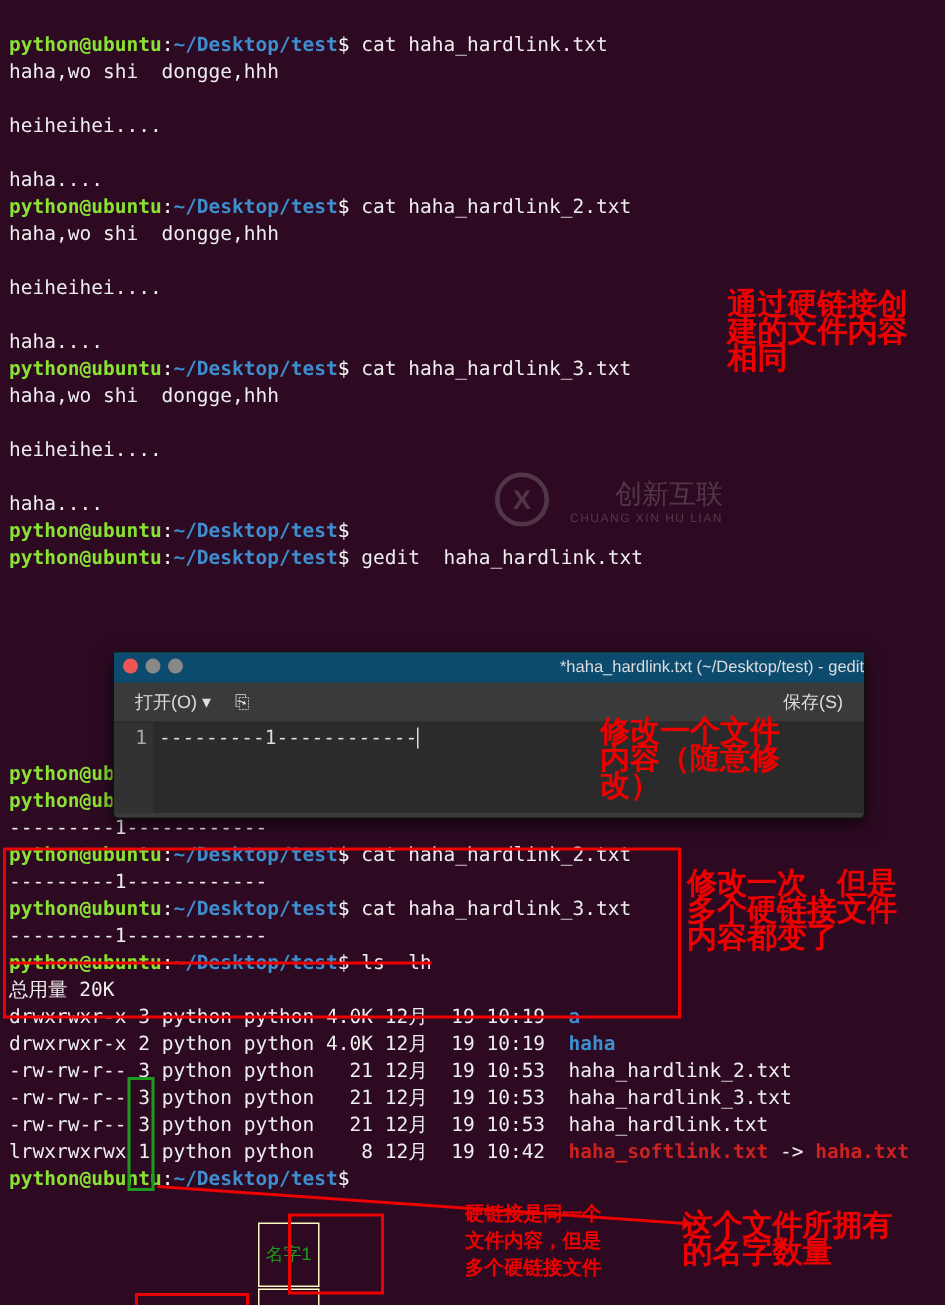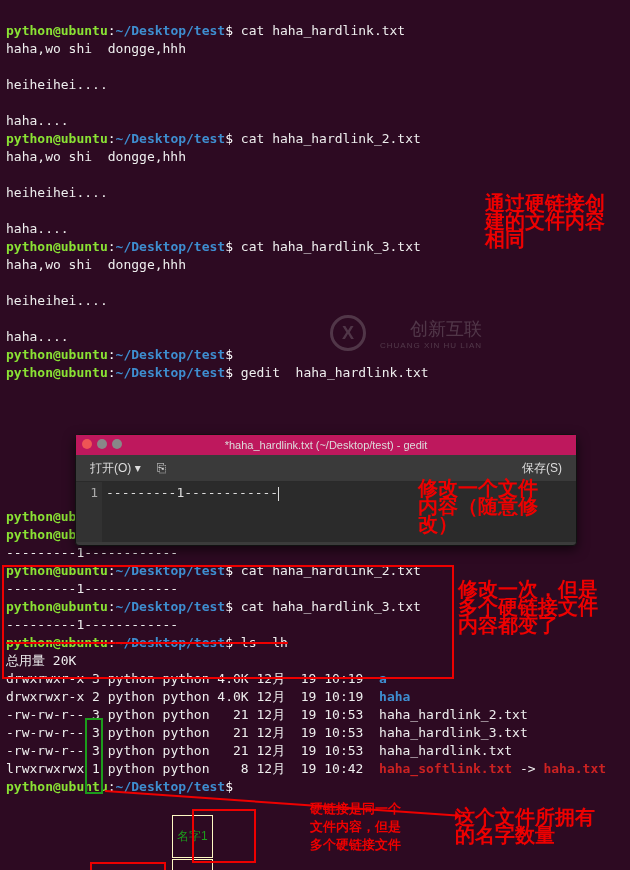--- a/index.html
+++ b/index.html
@@ -69,22 +69,22 @@
     width: 500px; height: 110px;
     background: #3b3b3b;
     border: 1px solid #111;
     border-radius: 4px;
     box-shadow: 0 4px 12px rgba(0,0,0,.6);
     font-family: "Microsoft YaHei", sans-serif;
     color: #ddd;
   }
   .gedit-titlebar {
     height: 20px;
-    background: #be185d;
-    display:flex; align-items:center; justify-content:center;
+    background: #0c4a6e;
+    display:flex; align-items:center; justify-content:flex-end;
     font-size: 11px;
     position:relative;
   }
   .gedit-lights { position:absolute; left:6px; top:4px; display:flex; gap:5px; }
   .light { width:10px;height:10px;border-radius:50%; }
   .lr{background:#e55;} .ly{background:#888;} .lg{background:#888;}
   .gedit-toolbar {
     height: 26px;
     background: #3a3a3a;
     display:flex; align-items:center;
@@ -208,21 +208,21 @@
   <div>
     <div style="font-size:18px;margin-left:40px;">创新互联</div>
     <div style="font-size:8px;letter-spacing:1px;text-align:right;">CHUANG XIN HU LIAN</div>
   </div>
 </div>
 
 <div class="redtext" style="left:485px;top:194px;">
   <span>通过硬链接创</span><br><span>建的文件内容</span><br><span>相同</span>
 </div>
 
-<div class="redtext" style="left:418px;top:479px;">
+<div class="redtext" style="left:400px;top:479px;">
   <span>修改一个文件</span><br><span>内容（随意修</span><br><span>改）</span>
 </div>
 
 <div class="redbox" style="left:2px;top:565px;width:448px;height:110px;"></div>
 <div class="redtext" style="left:458px;top:580px;">
   <span>修改一次，但是</span><br><span>多个硬链接文件</span><br><span>内容都变了</span>
 </div>
 
 <div class="greenbox" style="left:85px;top:718px;width:14px;height:72px;"></div>
 

